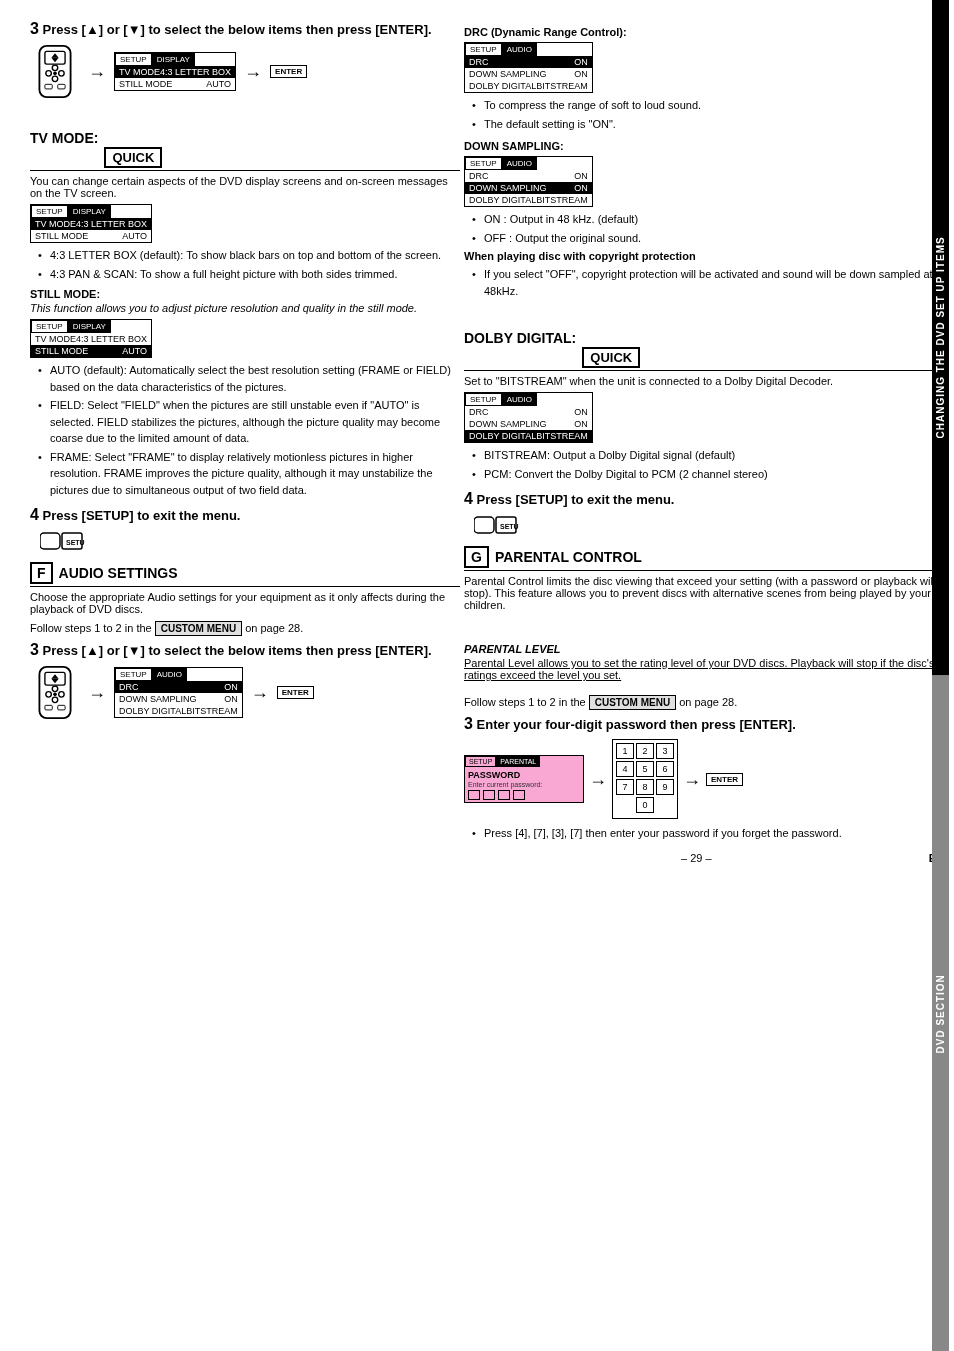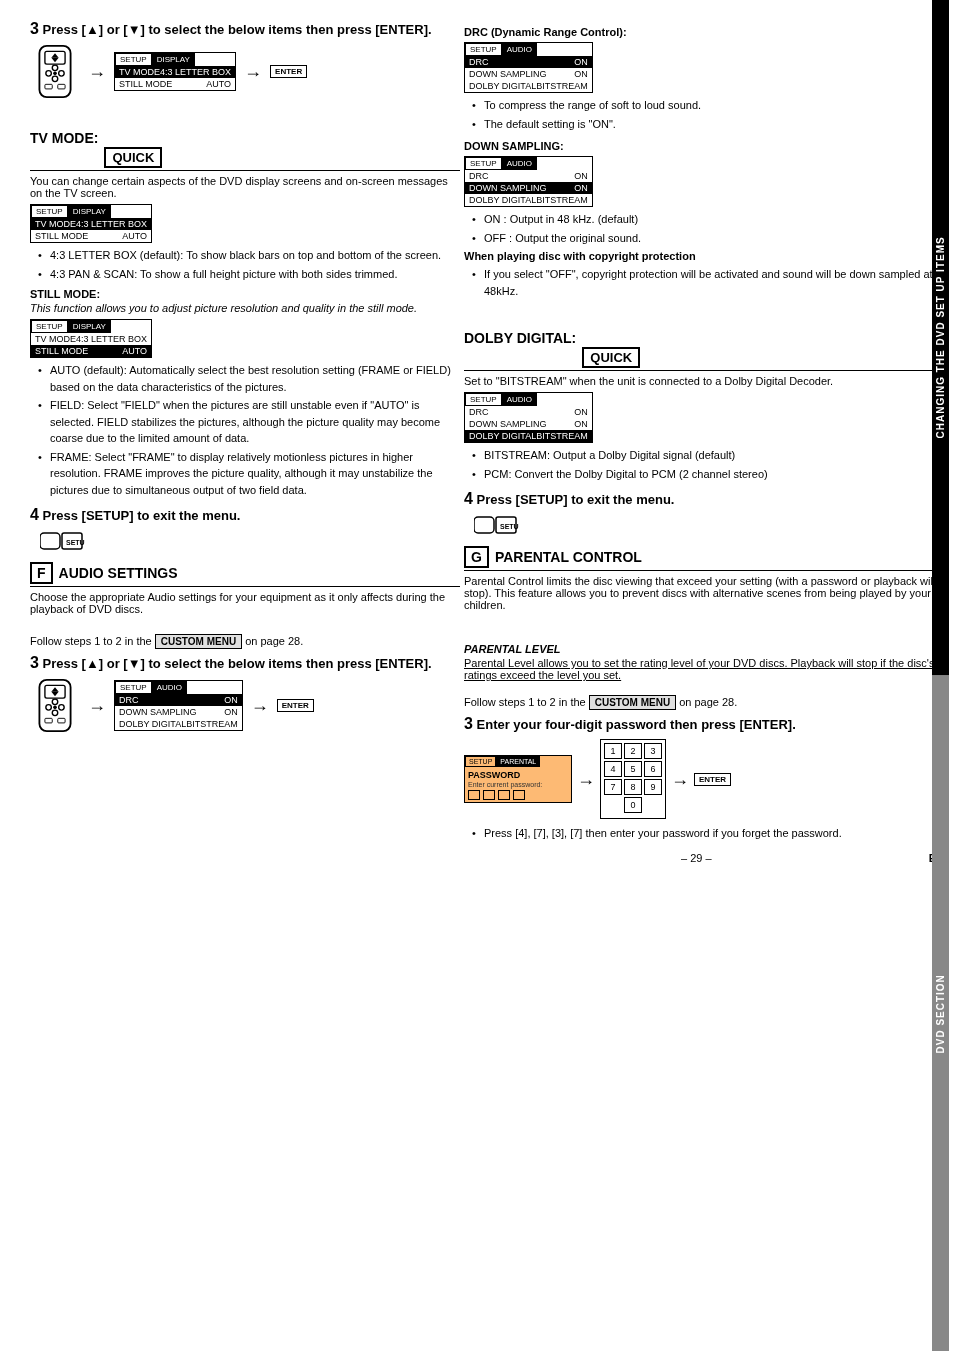--- a/index.html
+++ b/index.html
@@ -209,23 +209,23 @@
       border: 1px solid #000;
       width: 18px;
       height: 16px;
       display: flex;
       align-items: center;
       justify-content: center;
       font-size: 9px;
     }
     .password-screen {
       border: 1px solid #000;
-      width: 108px;
+      width: 120px;
       font-size: 8px;
-      background: #fdba74;
+      background: #f9a8d4;
     }
     .pass-header {
       display: flex;
     }
     .pass-tab {
       border: 1px solid #000;
       padding: 1px 3px;
       font-size: 7px;
     }
     .pass-tab-active {
@@ -368,21 +368,21 @@
           <rect x="0" y="3" width="20" height="16" rx="4" fill="none" stroke="#000" stroke-width="1.5"></rect>
           <rect x="22" y="3" width="20" height="16" rx="2" fill="none" stroke="#000" stroke-width="1.5"></rect>
           <text x="26" y="15" font-size="7" font-weight="bold">SETUP</text>
         </svg>
       </div>
 
       <div class="section-heading">
         <span class="section-letter-box">F</span>
         <span>AUDIO SETTINGS</span>
       </div>
-      <p style="margin-bottom:19px;">Choose the appropriate Audio settings for your equipment as it only affects during the playback of DVD discs.</p>
+      <p style="margin-bottom:6px;">Choose the appropriate Audio settings for your equipment as it only affects during the playback of DVD discs.</p>
 
       <p style="margin-bottom:5px;">
         <span>Follow steps 1 to 2 in the</span>
         <span class="custom-menu-box">CUSTOM MENU</span>
         <span> on page 28.</span>
       </p>
 
       <div class="section-step">
         <span class="step-number">3</span>
         <span> Press [▲] or [▼] to select the below items then press [ENTER].</span>

